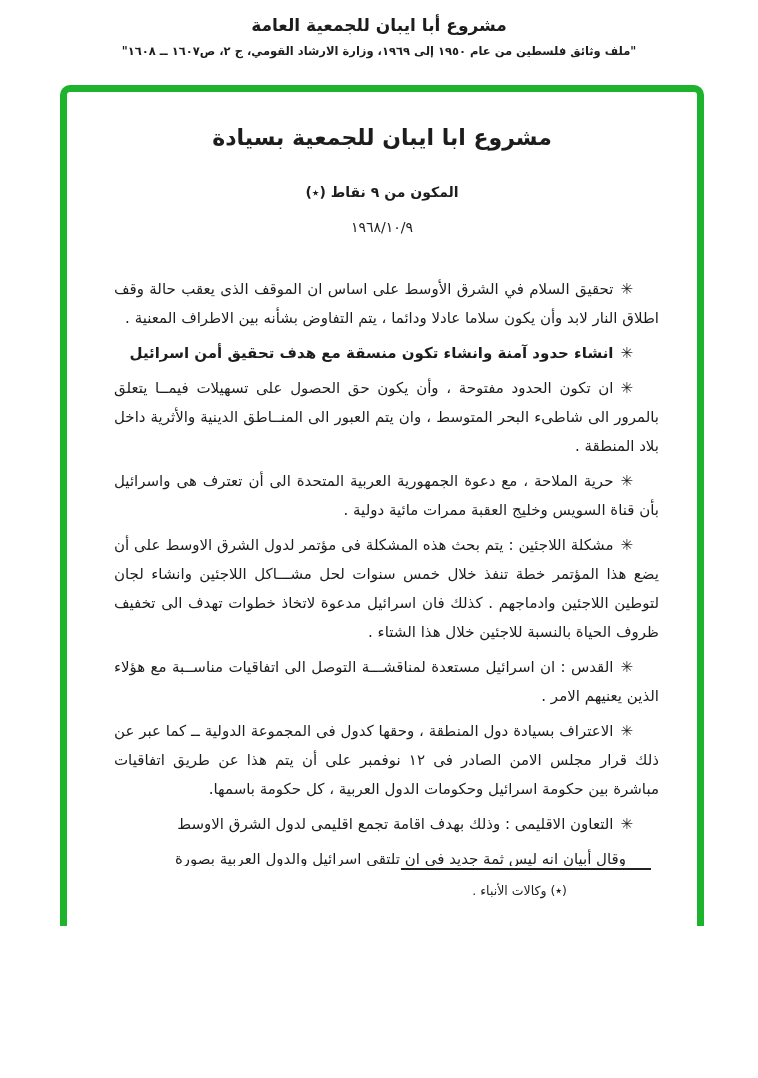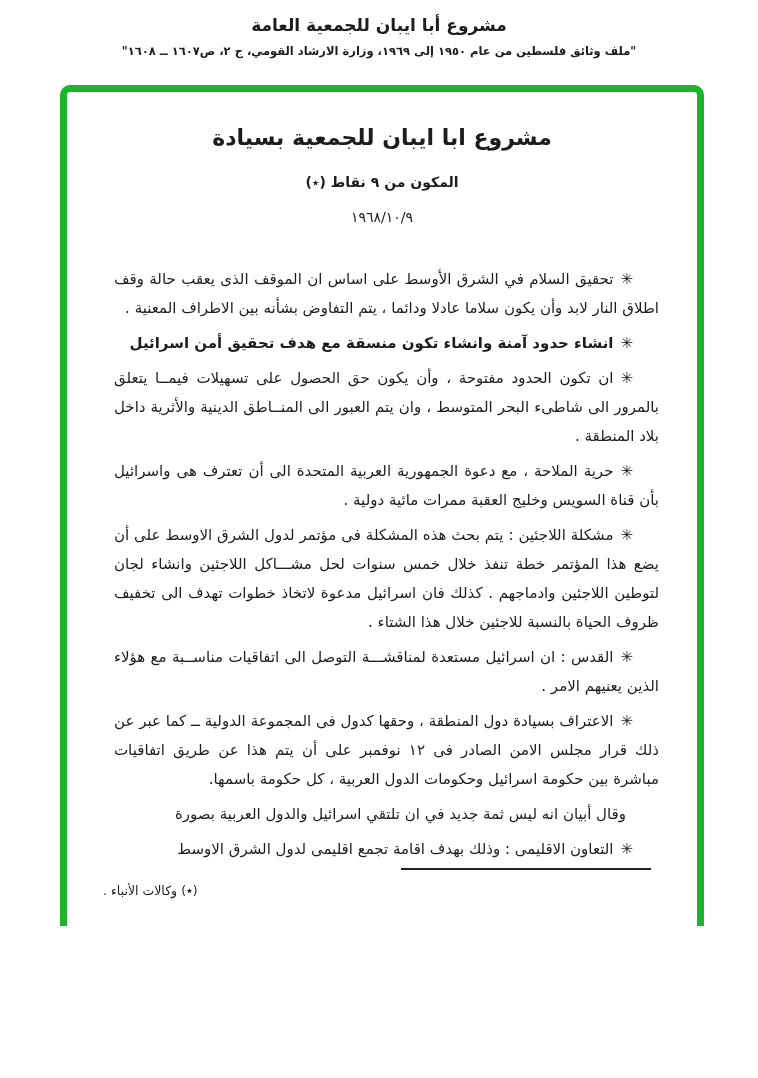--- a/index.html
+++ b/index.html
@@ -31,21 +31,21 @@
   .frame{
     position:absolute; left:60px; top:85px;
     width:644px; height:940px;
     border:7px solid var(--green);
     border-radius:10px;
     background:#ffffff;
     overflow:hidden;
   }
   .doc-head{ text-align:center; direction:rtl; margin-top:30px; }
   .doc-title{ font-size:22px; font-weight:bold; line-height:32px; }
-  .doc-subtitle{ font-size:14px; font-weight:bold; line-height:20px; margin-top:18px; }
+  .doc-subtitle{ font-size:14px; font-weight:bold; line-height:20px; margin-top:28px; }
   .doc-date{ font-size:14px; line-height:20px; margin-top:15px; }
   
   .doc-body{
     direction:rtl;
     margin:38px 38px 0 34px;
     text-align:justify;
     font-size:15px;
     line-height:29px;
     color:var(--ink);
   }
@@ -60,21 +60,21 @@
     position:absolute; left:36px; right:38px; bottom:118px;
     direction:rtl; background:#ffffff; padding-top:2px;
   }
   .fn-rule{
     width:250px; height:0;
     border-top:2px solid #222;
     margin:0 8px 12px auto; 
   }
   .fn-text{
     font-size:12.5px; line-height:18px;
-    text-align:left; margin-right:40px;
+    text-align:right; margin-right:92px;
   }
   
   .page-number{
     position:absolute; top:1036px; left:0; right:0;
     text-align:center; font-size:13px;
   }
 </style>
 </head>
 <body>
 
@@ -100,23 +100,23 @@
   <p><span class="pmark">✳</span><span class="ptext">ان تكون الحدود مفتوحة ، وأن يكون حق الحصول على تسهيلات فيمــا يتعلق بالمرور الى شاطىء البحر المتوسط ، وان يتم العبور الى المنــاطق الدينية والأثرية داخل بلاد المنطقة .</span></p>
 
   <p><span class="pmark">✳</span><span class="ptext">حرية الملاحة ، مع دعوة الجمهورية العربية المتحدة الى أن تعترف هى واسرائيل بأن قناة السويس وخليج العقبة ممرات مائية دولية .</span></p>
 
   <p><span class="pmark">✳</span><span class="ptext">مشكلة اللاجئين : يتم بحث هذه المشكلة فى مؤتمر لدول الشرق الاوسط على أن يضع هذا المؤتمر خطة تنفذ خلال خمس سنوات لحل مشـــاكل اللاجئين وانشاء لجان لتوطين اللاجئين وادماجهم . كذلك فان اسرائيل مدعوة لاتخاذ خطوات تهدف الى تخفيف ظروف الحياة بالنسبة للاجئين خلال هذا الشتاء .</span></p>
 
   <p><span class="pmark">✳</span><span class="ptext">القدس : ان اسرائيل مستعدة لمناقشـــة التوصل الى اتفاقيات مناســبة مع هؤلاء الذين يعنيهم الامر .</span></p>
 
   <p><span class="pmark">✳</span><span class="ptext">الاعتراف بسيادة دول المنطقة ، وحقها كدول فى المجموعة الدولية ــ كما عبر عن ذلك قرار مجلس الامن الصادر فى ١٢ نوفمبر على أن يتم هذا عن طريق اتفاقيات مباشرة بين حكومة اسرائيل وحكومات الدول العربية ، كل حكومة باسمها.</span></p>
 
+  <p><span class="pmark">✳</span><span class="ptext">التعاون الاقليمى : وذلك بهدف اقامة تجمع اقليمى لدول الشرق الاوسط</span></p>
+
   <p><span class="pmark"></span><span class="ptext">وقال أبيان انه ليس ثمة جديد في ان تلتقي اسرائيل والدول العربية بصورة</span></p>
-
-  <p><span class="pmark">✳</span><span class="ptext">التعاون الاقليمى : وذلك بهدف اقامة تجمع اقليمى لدول الشرق الاوسط</span></p>
 </div>
 
     <div class="footnote">
       <div class="fn-rule"></div>
       <div class="fn-text">(٭) وكالات الأنباء .</div>
     </div>
   </div>
 
   <div class="page-number">١</div>
 

